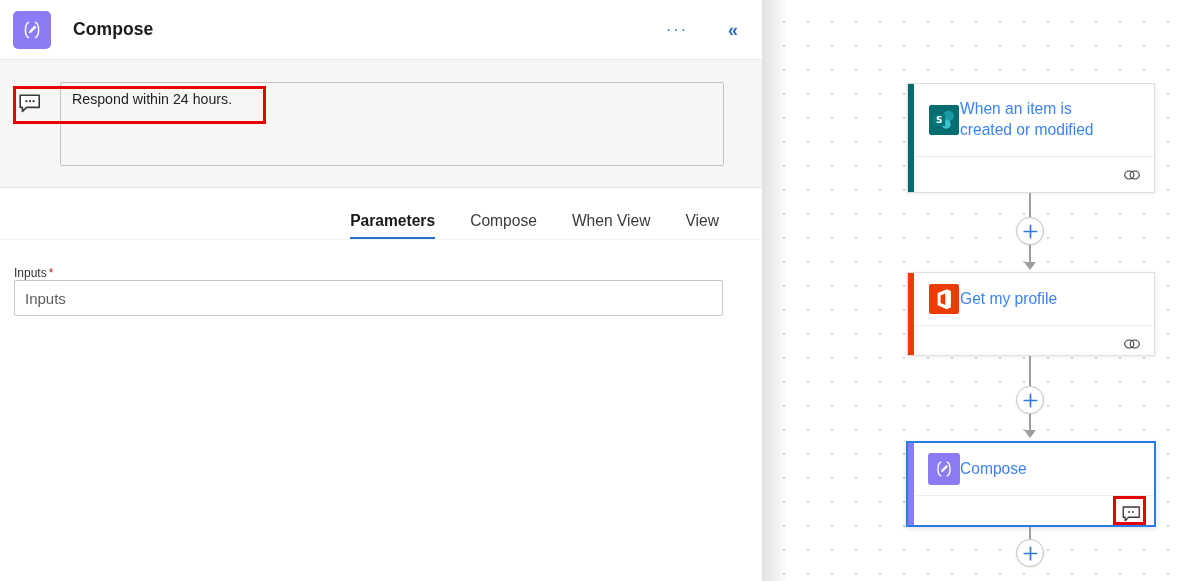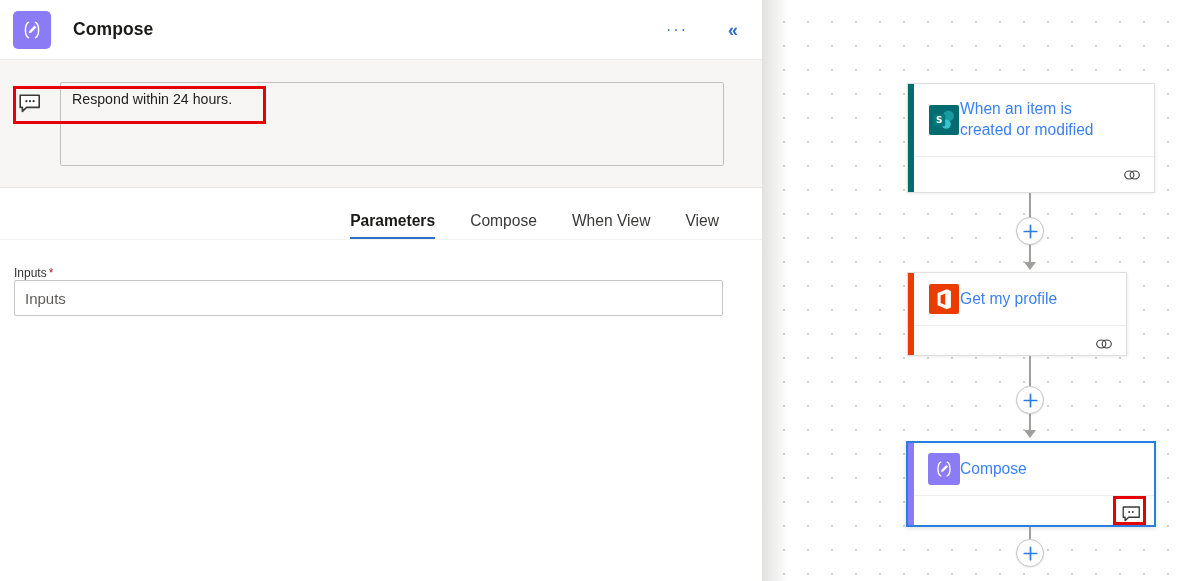--- a/index.html
+++ b/index.html
@@ -303,21 +303,21 @@
 
     <div class="conn-line" style="left:267px; top:193px; height:30px;"></div>
     <div class="plus-btn" style="left:254px; top:217px;">
       <svg width="15" height="15" viewBox="0 0 15 15" aria-hidden="true">
         <path d="M7.5 1.3v12.4M1.3 7.5h12.4" stroke="#2a7de1" stroke-width="1.7" stroke-linecap="round"></path>
       </svg>
     </div>
     <div class="conn-line" style="left:267px; top:245px; height:21px;"></div>
     <div class="arrow-head" style="left:262px; top:262px;"></div>
 
-    <div class="node" style="left:145px; top:272px; width:220px; height:84px;">
+    <div class="node" style="left:145px; top:272px; width:248px; height:84px;">
       <div class="node-accent" style="background:#eb3c00;"></div>
       <div class="node-inner">
         <div class="node-head">
           <div class="node-icon">
             <svg width="30" height="30" viewBox="0 0 30 30" aria-hidden="true">
               <rect x="0" y="0" width="30" height="30" rx="2" fill="#eb3c00"></rect>
               <path d="M17.8 5.2L8.6 9.1v12.2l9.2 3.9 4.1-1.8V7l-4.1-1.8z" fill="#ffffff"></path>
               <path d="M16.2 9.6v11.4l-4.6-1.9v-7.6z" fill="#eb3c00"></path>
             </svg>
           </div>

